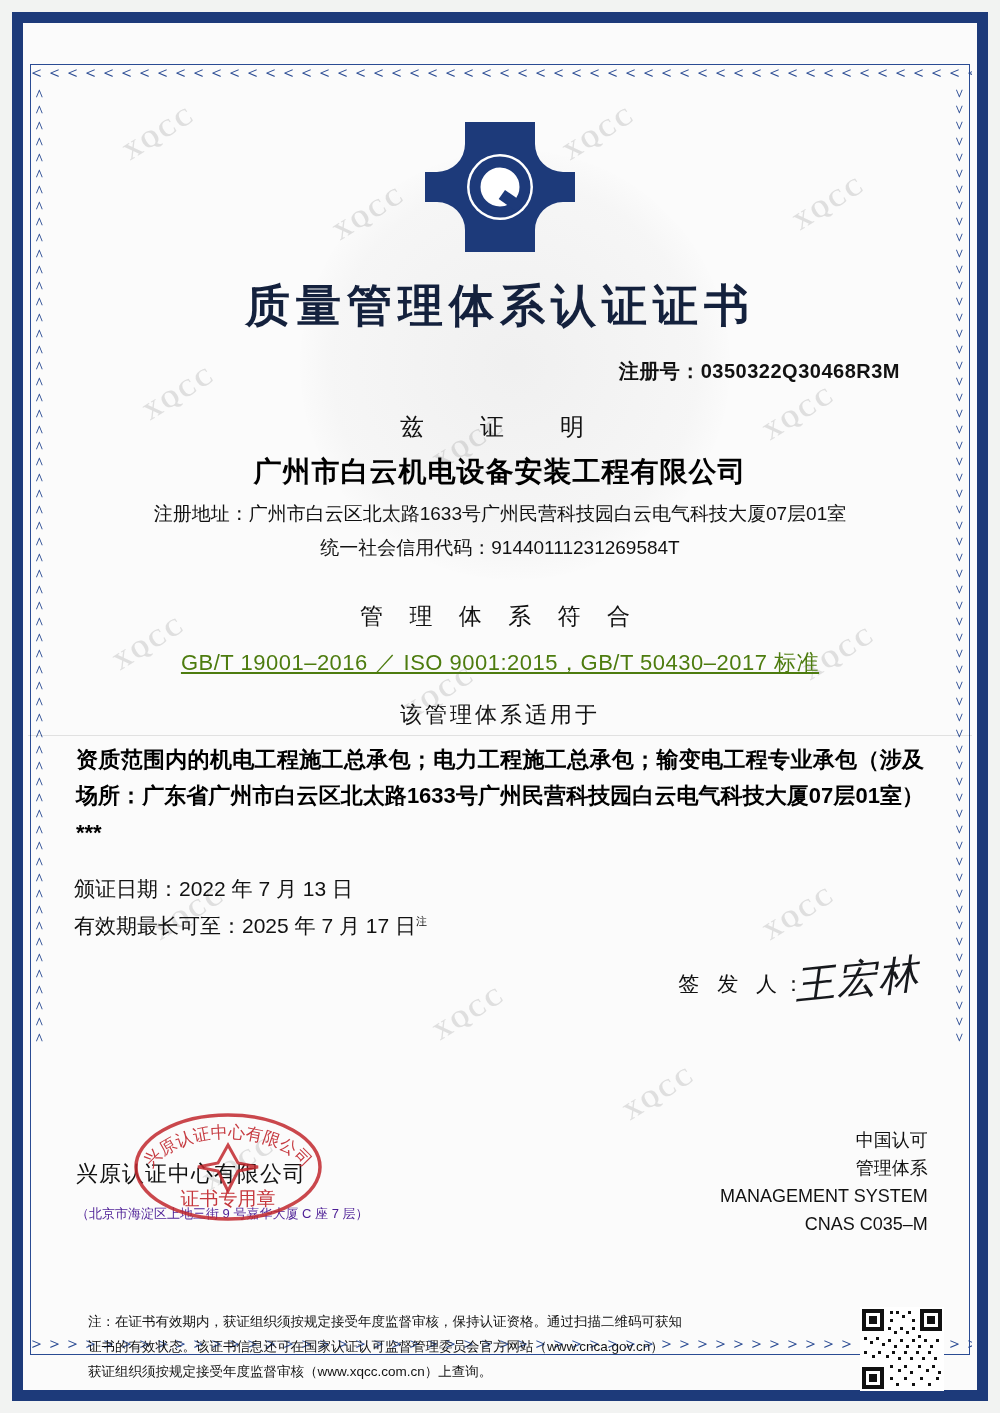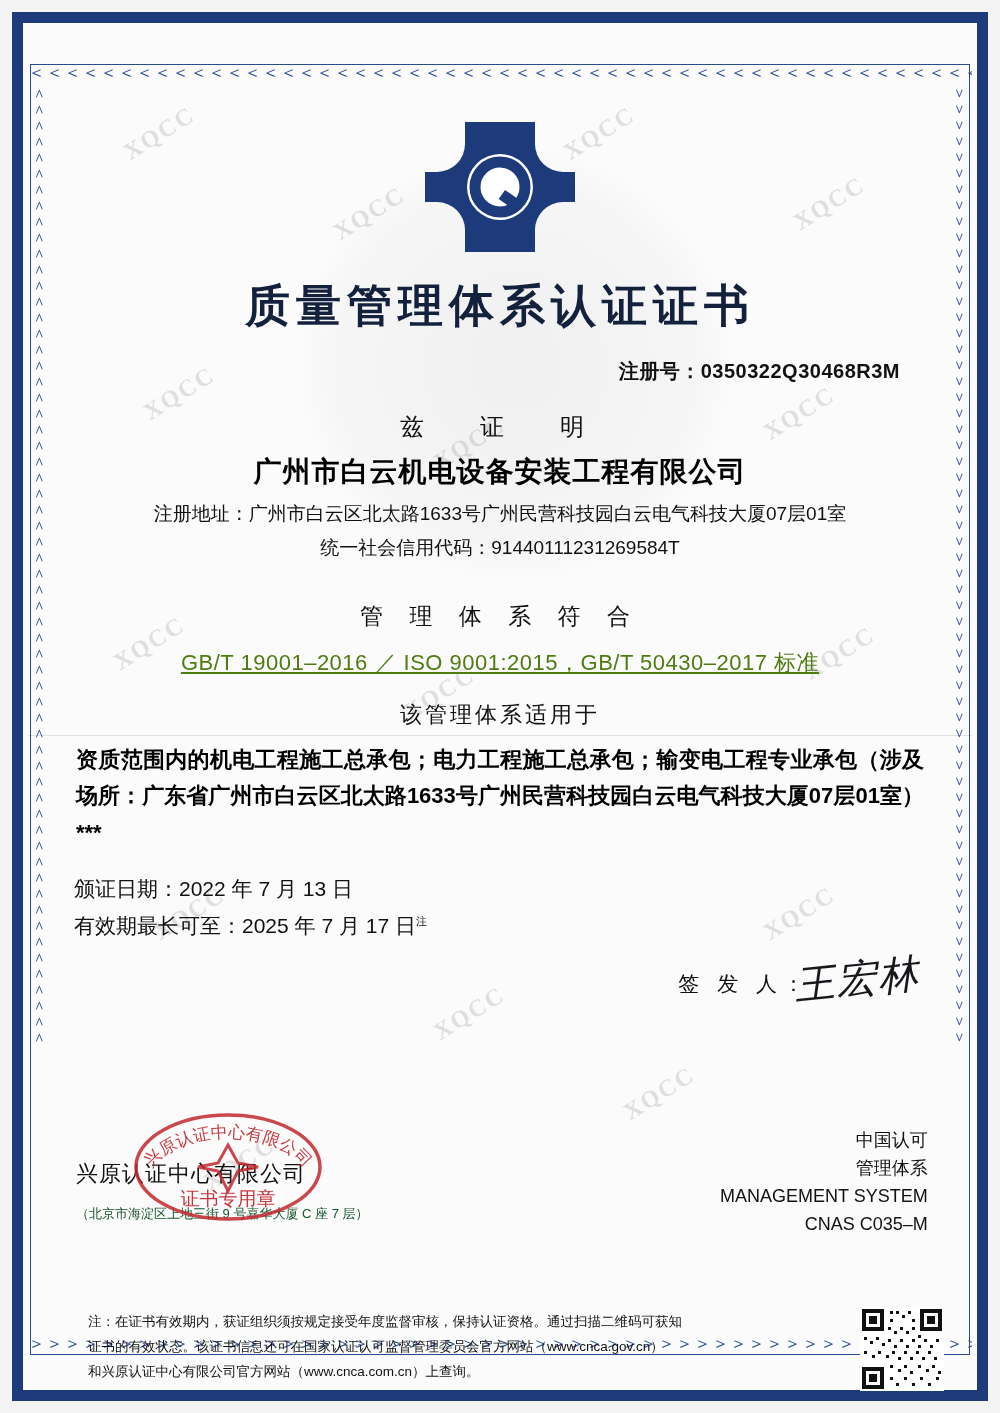--- a/index.html
+++ b/index.html
@@ -161,21 +161,21 @@
   
   .bottom{
     position:absolute;left:70px;right:60px;bottom:96px;
     height:200px;
   }
   .issuer{
     position:absolute;left:6px;top:42px;
     text-align:left;
   }
   .issuer .name{font-size:22px;color:#111;letter-spacing:1px;}
-  .issuer .addr2{margin-top:16px;font-size:13px;color:#14532d;}
+  .issuer .addr2{margin-top:16px;font-size:13px;color:#4c1d95;}
   .seal{
     position:absolute;left:58px;top:-12px;
     width:200px;height:125px;
     pointer-events:none;
   }
   .cnas{
     position:absolute;left:410px;top:4px;
     width:200px;height:110px;
   }
   .cnas-text{
@@ -323,21 +323,21 @@
       <div>中国认可</div>
       <div>管理体系</div>
       <div>MANAGEMENT SYSTEM</div>
       <div>CNAS C035–M</div>
     </div>
   </div>
 
   <div class="footnote">
     <div>注：在证书有效期内，获证组织须按规定接受年度监督审核，保持认证资格。通过扫描二维码可获知</div>
     <div>证书的有效状态。该证书信息还可在国家认证认可监督管理委员会官方网站（www.cnca.gov.cn）</div>
-    <div>和兴原认证中心有限公司官方网站（www.cnca.com.cn）上查询。</div>
+    <div>获证组织须按规定接受年度监督审核（www.xqcc.com.cn）上查询。</div>
   </div>
 
   <div class="qr">
     <svg viewBox="0 0 84 84" xmlns="http://www.w3.org/2000/svg" shape-rendering="crispEdges">
       <rect width="84" height="84" fill="#ffffff"></rect>
       <g fill="#111">
         <rect x="2" y="2" width="22" height="22"></rect>
           <rect x="6" y="6" width="14" height="14" fill="#fff"></rect>
           <rect x="9" y="9" width="8" height="8"></rect>
         <rect x="60" y="2" width="22" height="22"></rect>

